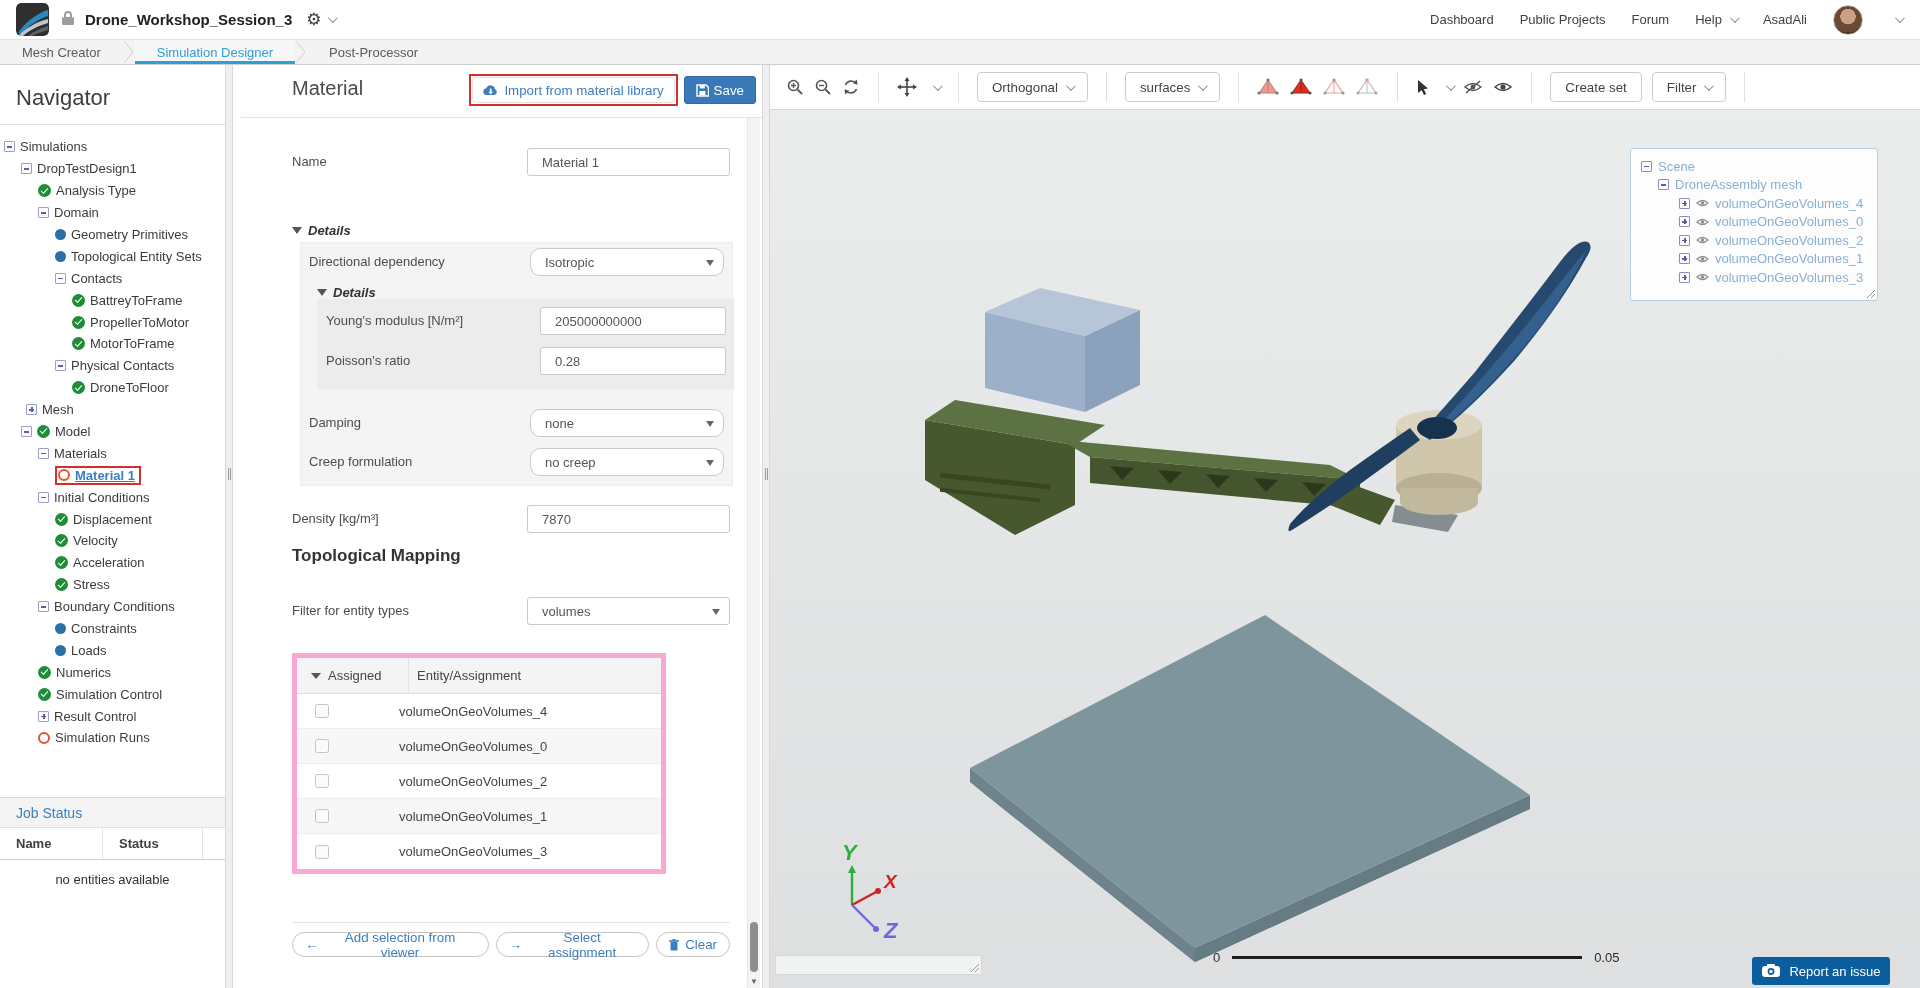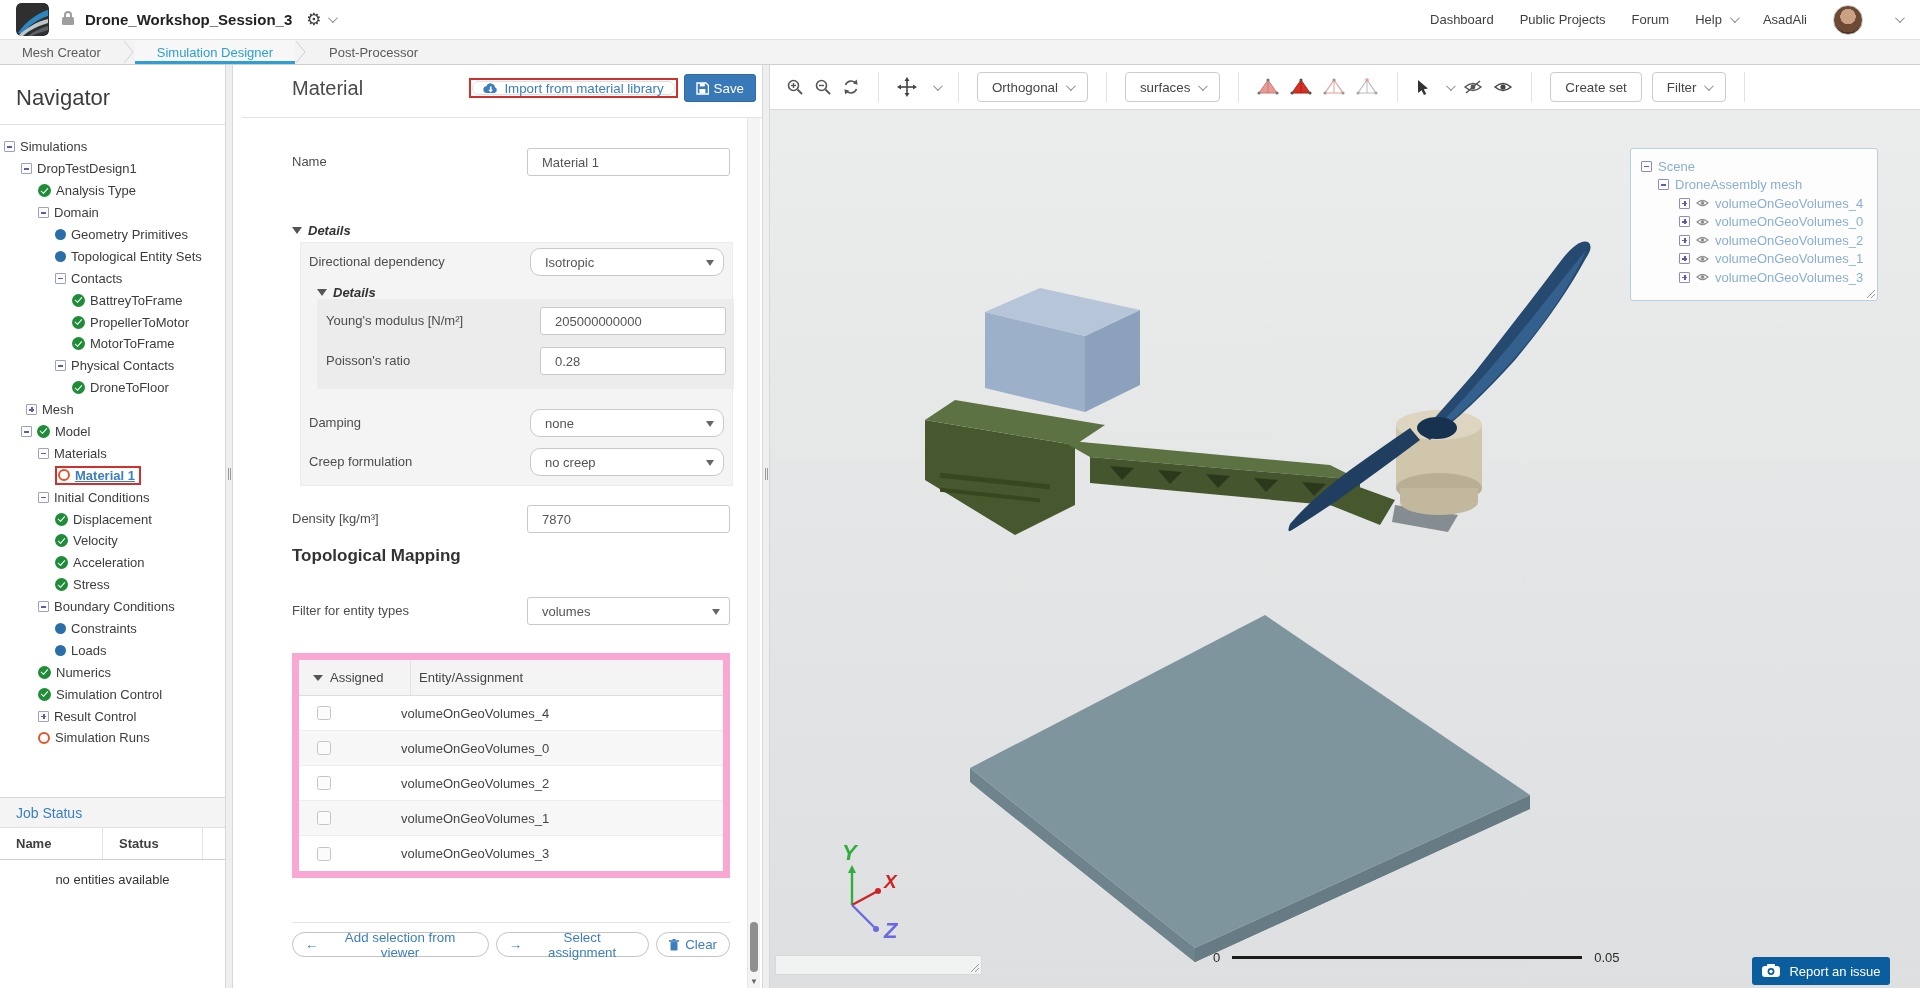--- a/index.html
+++ b/index.html
@@ -63,21 +63,21 @@
     border-left:1px solid #d8d8d8; border-right:1px solid #d8d8d8; }
   .vsplit .grip { position:absolute; top:403px; left:1.5px; width:3px; height:12px;
     border-left:1px solid #9a9a9a; border-right:1px solid #9a9a9a; }
 
   
   #mid-panel { position:absolute; left:241px; top:65px; width:529px; height:923px; background:#fff; }
   #mid-header { position:absolute; left:0; top:0; right:0; height:53px; border-bottom:1px solid #e4e4e4; }
   #mid-title { position:absolute; left:51px; top:12px; font-size:20px; color:#4a4a4a; }
   #hdr-btns { position:absolute; right:14px; top:9px; display:flex; align-items:center; gap:6px; }
   .red-annot { border:2px solid #d2302c; padding:1px; }
-  #import-btn { background:#fff; border:1px solid #e0e0e0; border-radius:11px; height:14px;
+  #import-btn { background:#fff; border:1px solid #e0e0e0; border-radius:4px; height:26px;
     display:flex; align-items:center; gap:6px; padding:0 10px; color:#3c7ebf; cursor:pointer; }
   #save-btn { background:#3a79b7; border:1px solid #326aa3; border-radius:3px; height:28px;
     display:flex; align-items:center; gap:5px; padding:0 11px; color:#fff; cursor:pointer; }
 
   #mid-body { position:absolute; left:51px; top:53px; width:438px; bottom:0; }
   .frow { position:absolute; left:0; right:0; }
   .flabel { position:absolute; left:0; top:6px; color:#4d4d4d; }
   .fctl { position:absolute; right:0; height:28px; border:1px solid #c9c9c9; border-radius:3px;
     background:#fff; display:flex; align-items:center; padding-left:14px; color:#555; }
   .fctl.w1 { width:203px; } .fctl.w2 { width:194px;border-radius:10px; } .fctl.w3 { width:186px; }
@@ -85,21 +85,21 @@
     border-left:4.5px solid transparent; border-right:4.5px solid transparent; border-top:6px solid #666; }
   .dtoggle { display:flex; align-items:center; gap:6px; font-style:italic; font-weight:bold; color:#333; }
   .dtoggle .tri { width:0; height:0; border-left:5px solid transparent; border-right:5px solid transparent;
     border-top:7px solid #555; }
   #dpanel { position:absolute; left:8px; top:124px; width:433px; height:244px; background:#f4f4f4;
     border:1px solid #ececec; }
   #ipanel { position:absolute; left:16px; top:56px; width:417px; height:90px; background:#ececec; }
   #topo-title { position:absolute; left:0; top:428px; font-size:17px; font-weight:bold; color:#333; }
 
   
-  #assign-table { position:absolute; left:0; top:535px; width:438px; border:7px solid #f9a8d4; }
+  #assign-table { position:absolute; left:0; top:535px; width:374px; border:5px solid #f9a8d4; }
   #assign-head { height:36px; background:#f4f4f4; border-bottom:1px solid #ddd; display:flex; align-items:center; }
   #assign-head .c1 { width:112px; padding-left:14px; display:flex; align-items:center; gap:7px;
     color:#444; border-right:1px solid #e2e2e2; height:100%; }
   #assign-head .c1 .tri { width:0; height:0; border-left:5px solid transparent; border-right:5px solid transparent;
     border-top:6px solid #555; }
   #assign-head .c2 { padding-left:8px; color:#444; }
   .arow { height:35px; display:flex; align-items:center; border-bottom:1px solid #eee; }
   .arow:nth-child(even) { background:#f7f7f7; }
   .arow:last-child { border-bottom:none; }
   .cbx { width:14px; height:14px; border:1px solid #c4c4c4; border-radius:2.5px; background:#fbfbfb;

